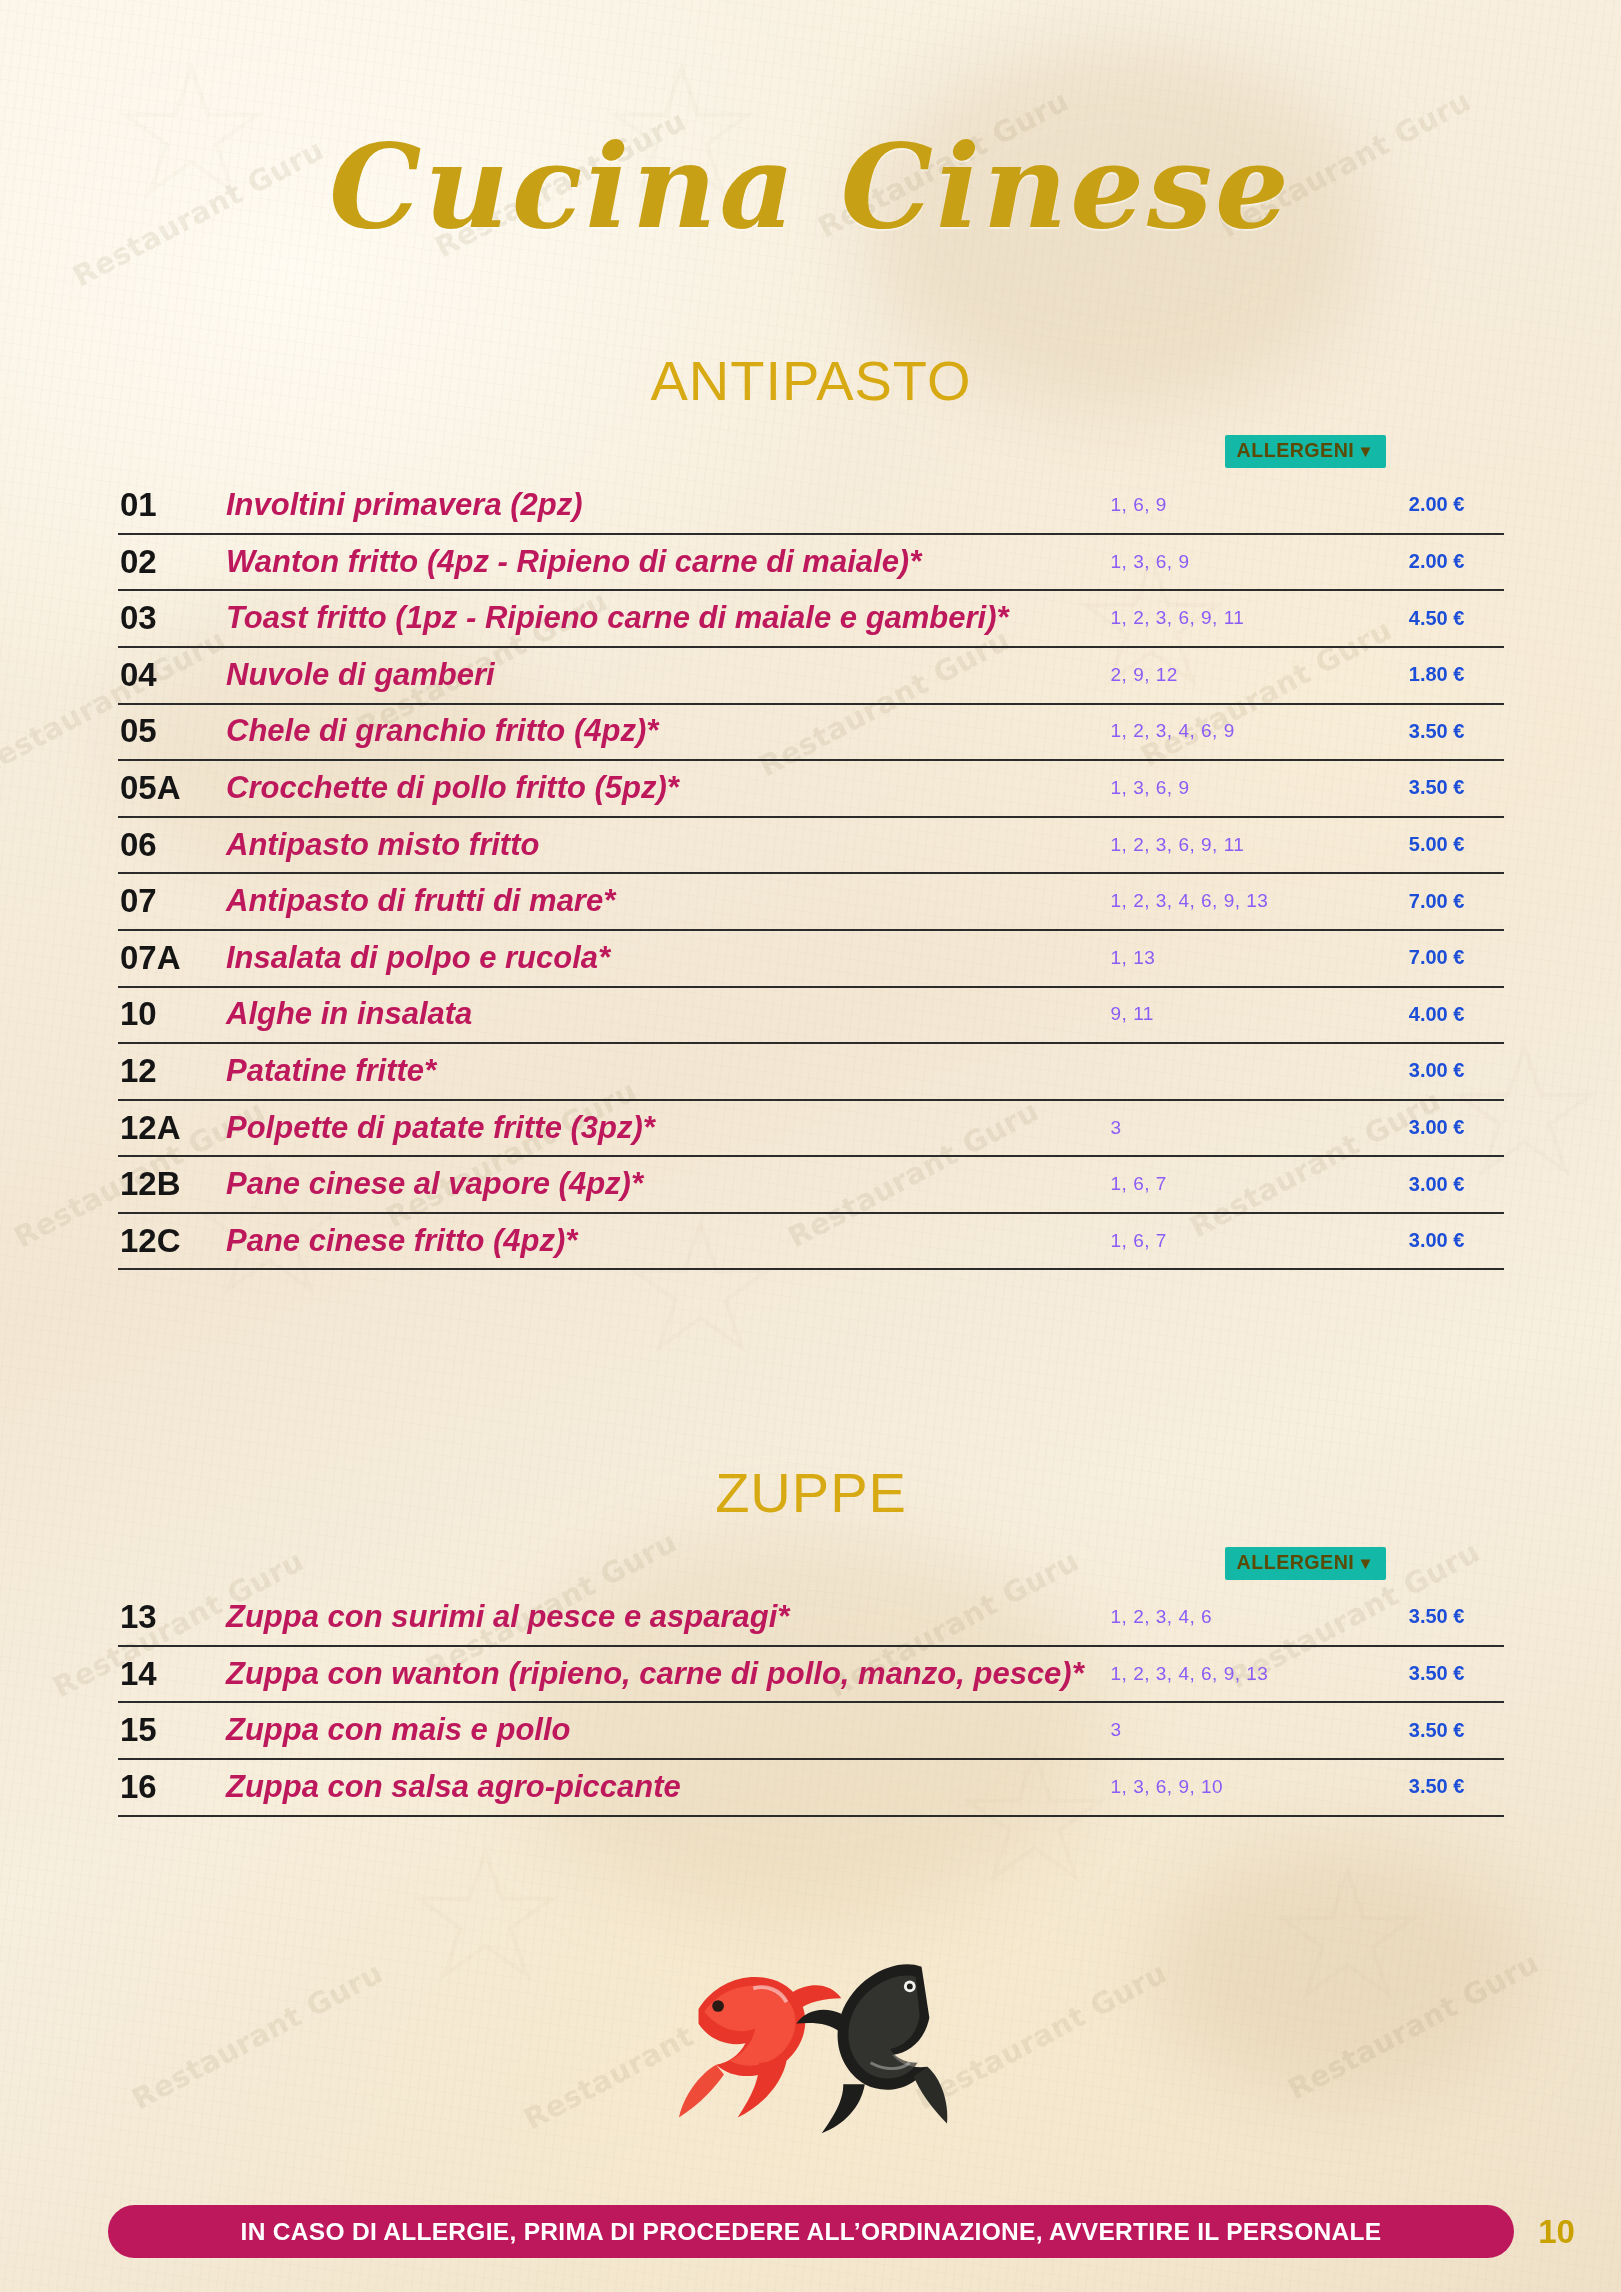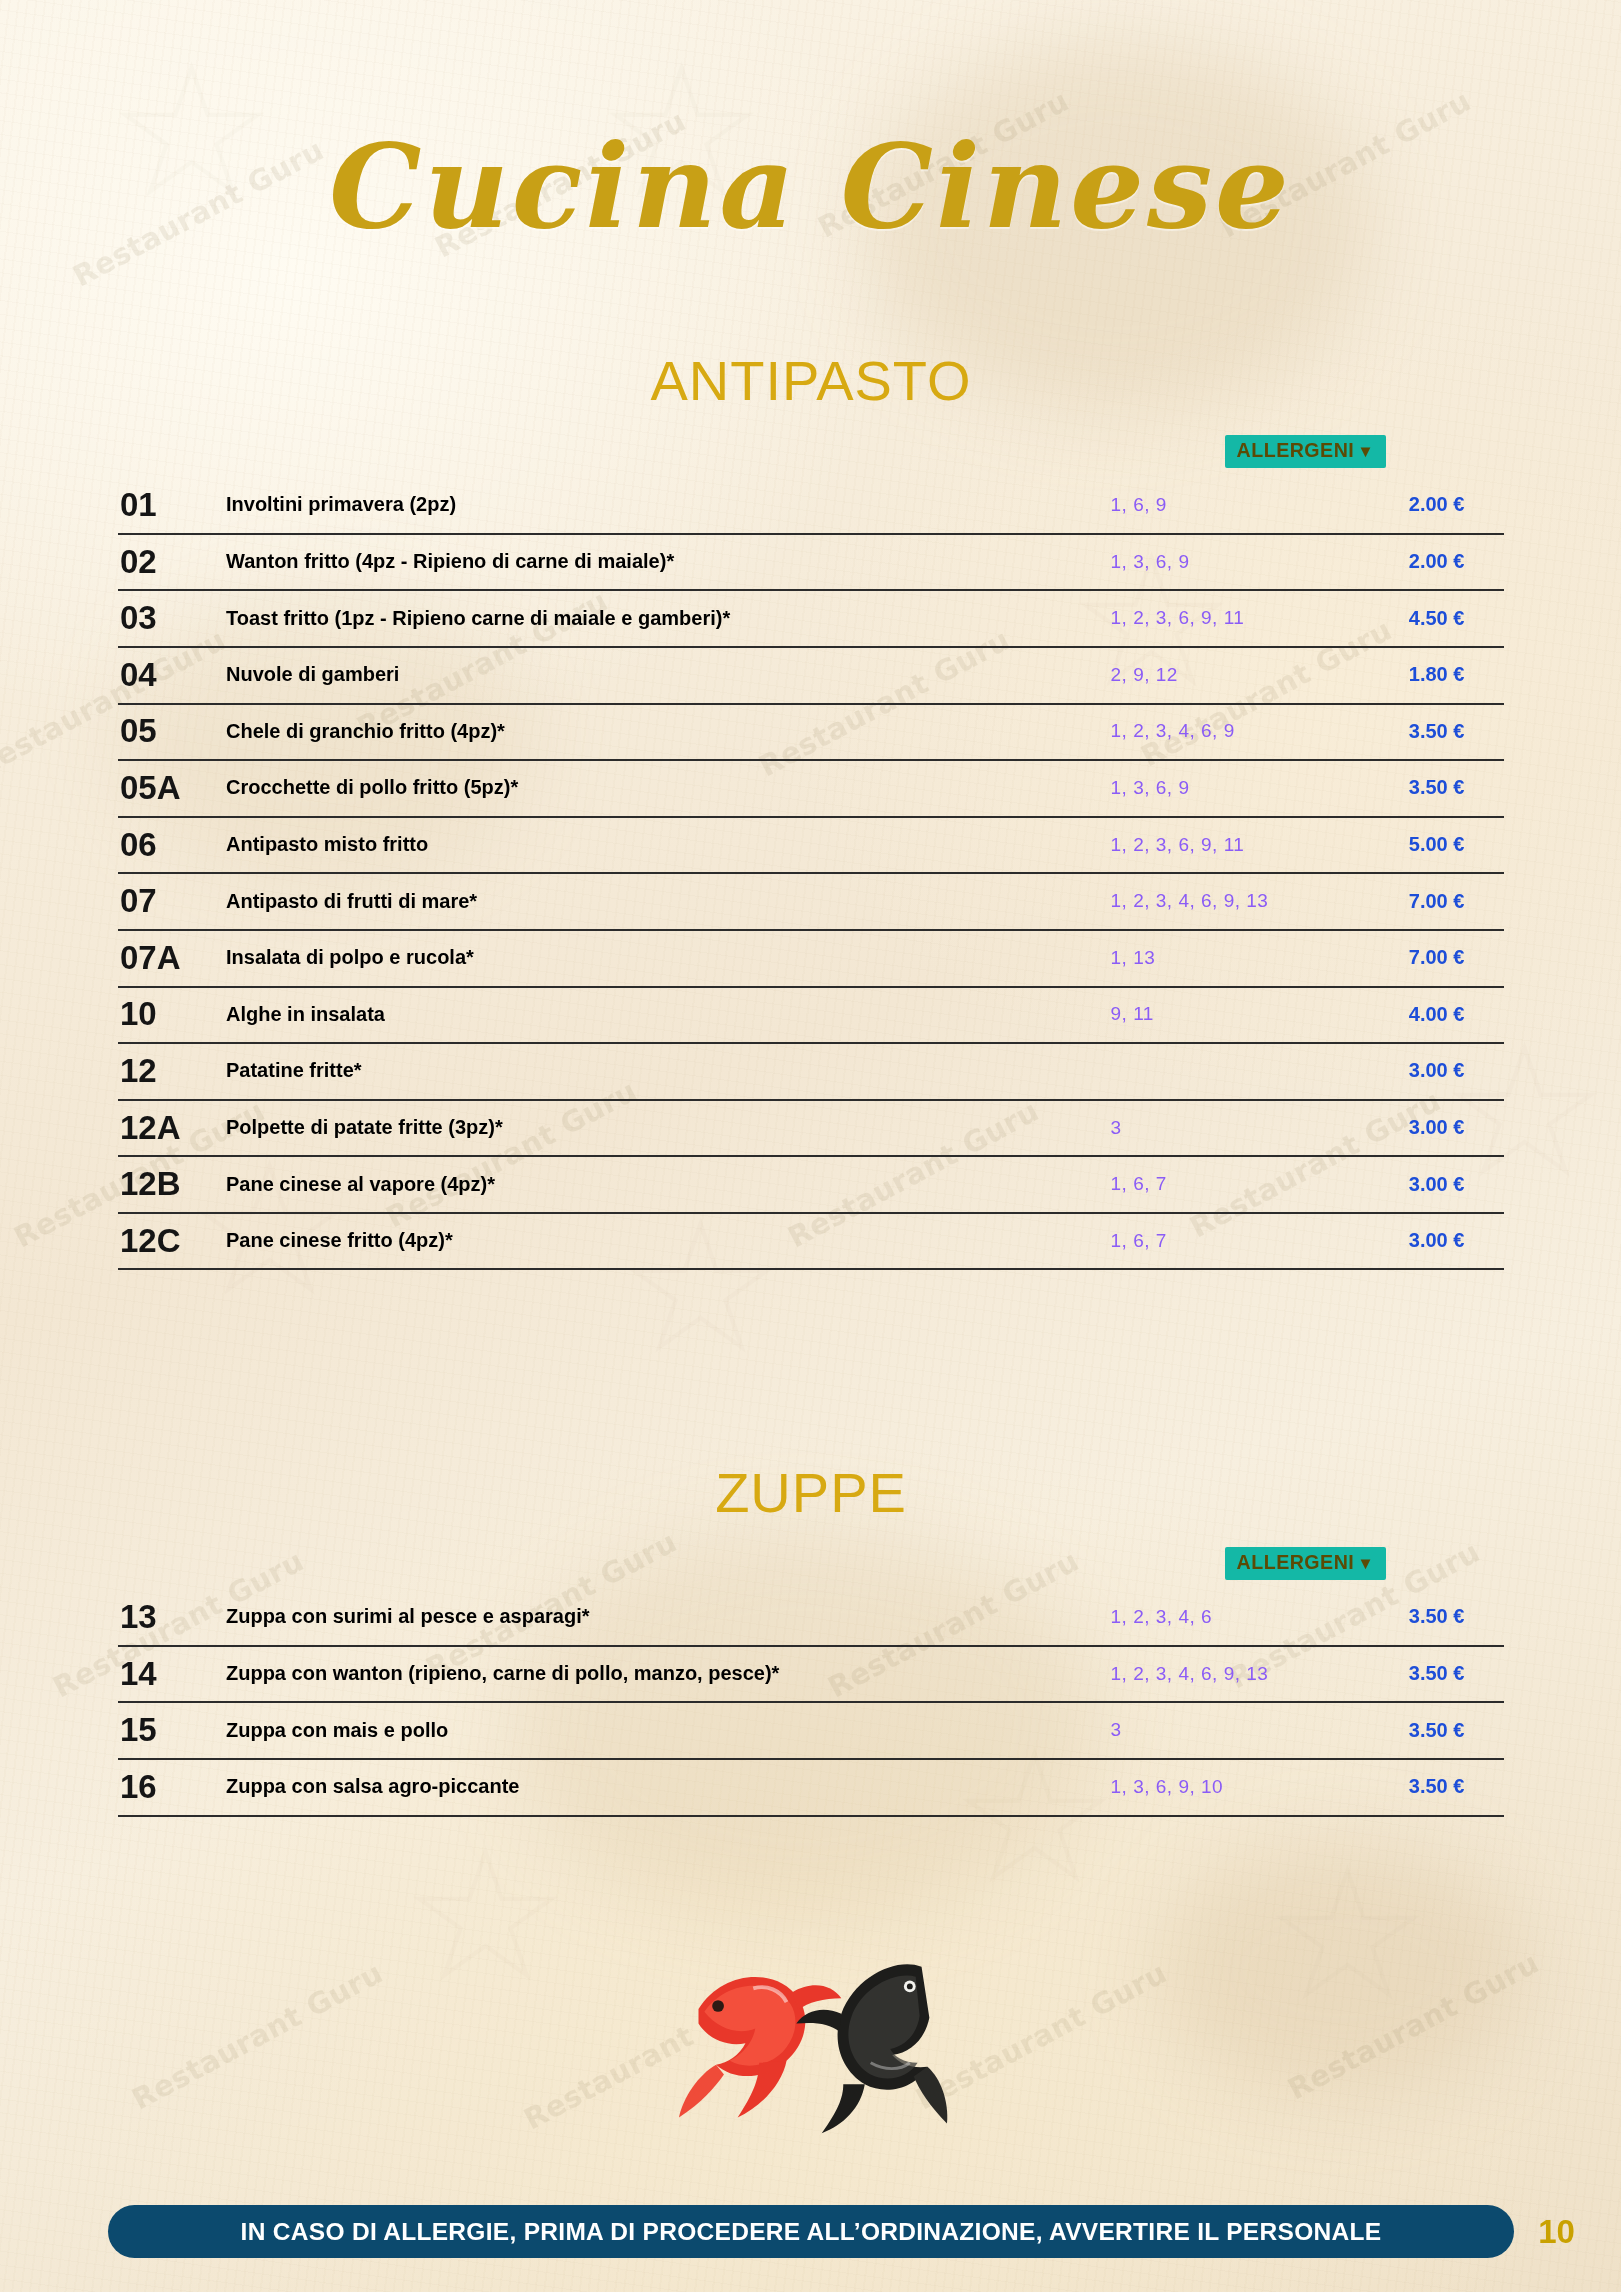--- a/index.html
+++ b/index.html
@@ -137,23 +137,24 @@
   }
   .c-code {
     width: 106px;
     font-size: 33px;
     font-weight: 700;
     color: #151515;
     letter-spacing: 0px;
     padding-left: 2px !important;
   }
   .c-name {
-    font-size: 20px;
-    font-weight: 700;
-    color: #000000;
+    font-size: 31px;
+    font-weight: 700;
+    color: #be185d;
+    font-style: italic;
   }
   .c-allerg {
     width: 245px;
     font-size: 19px;
     color: #8b5cf6;
     padding-right: 17.6px !important;
     letter-spacing: 0.5px;
   }
   .c-price {
     width: 127px;
@@ -174,21 +175,21 @@
     height: 225px;
   }
 
   
   .footer-bar {
     position: absolute;
     left: 108px;
     top: 2205px;
     width: 1406px;
     height: 53px;
-    background: #0c4a6e;
+    background: #be185d;
     border-radius: 26.5px;
     display: flex;
     align-items: center;
     justify-content: center;
   }
   .footer-text {
     color: #ffffff;
     font-size: 24.5px;
     font-weight: 700;
     letter-spacing: 0.3px;

